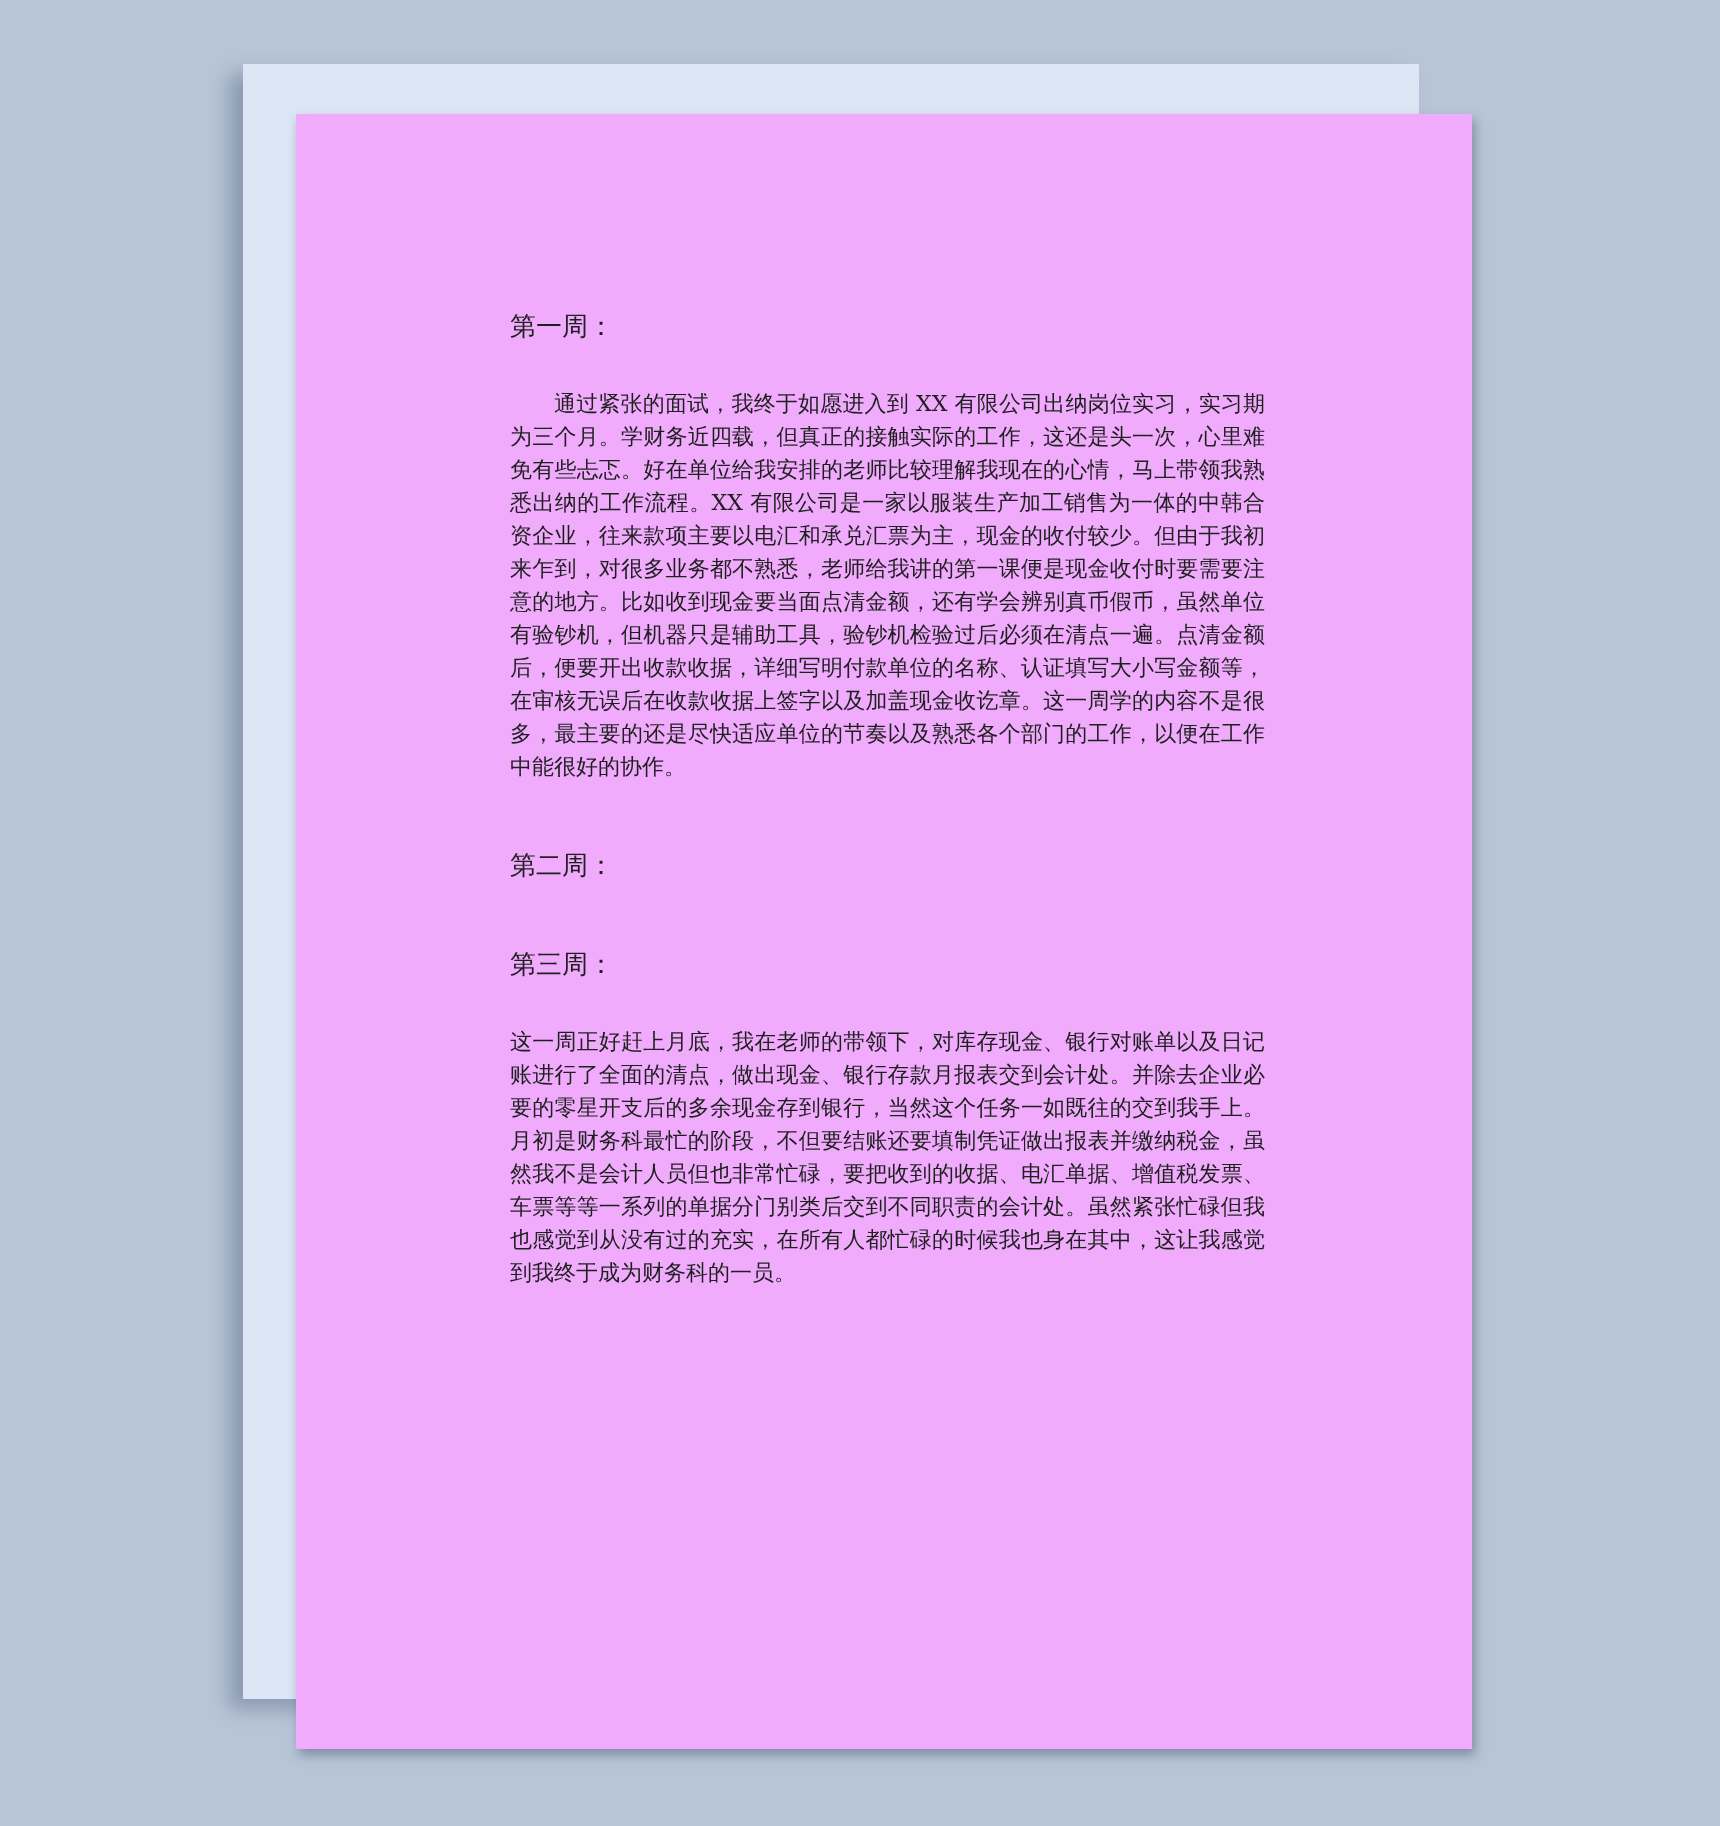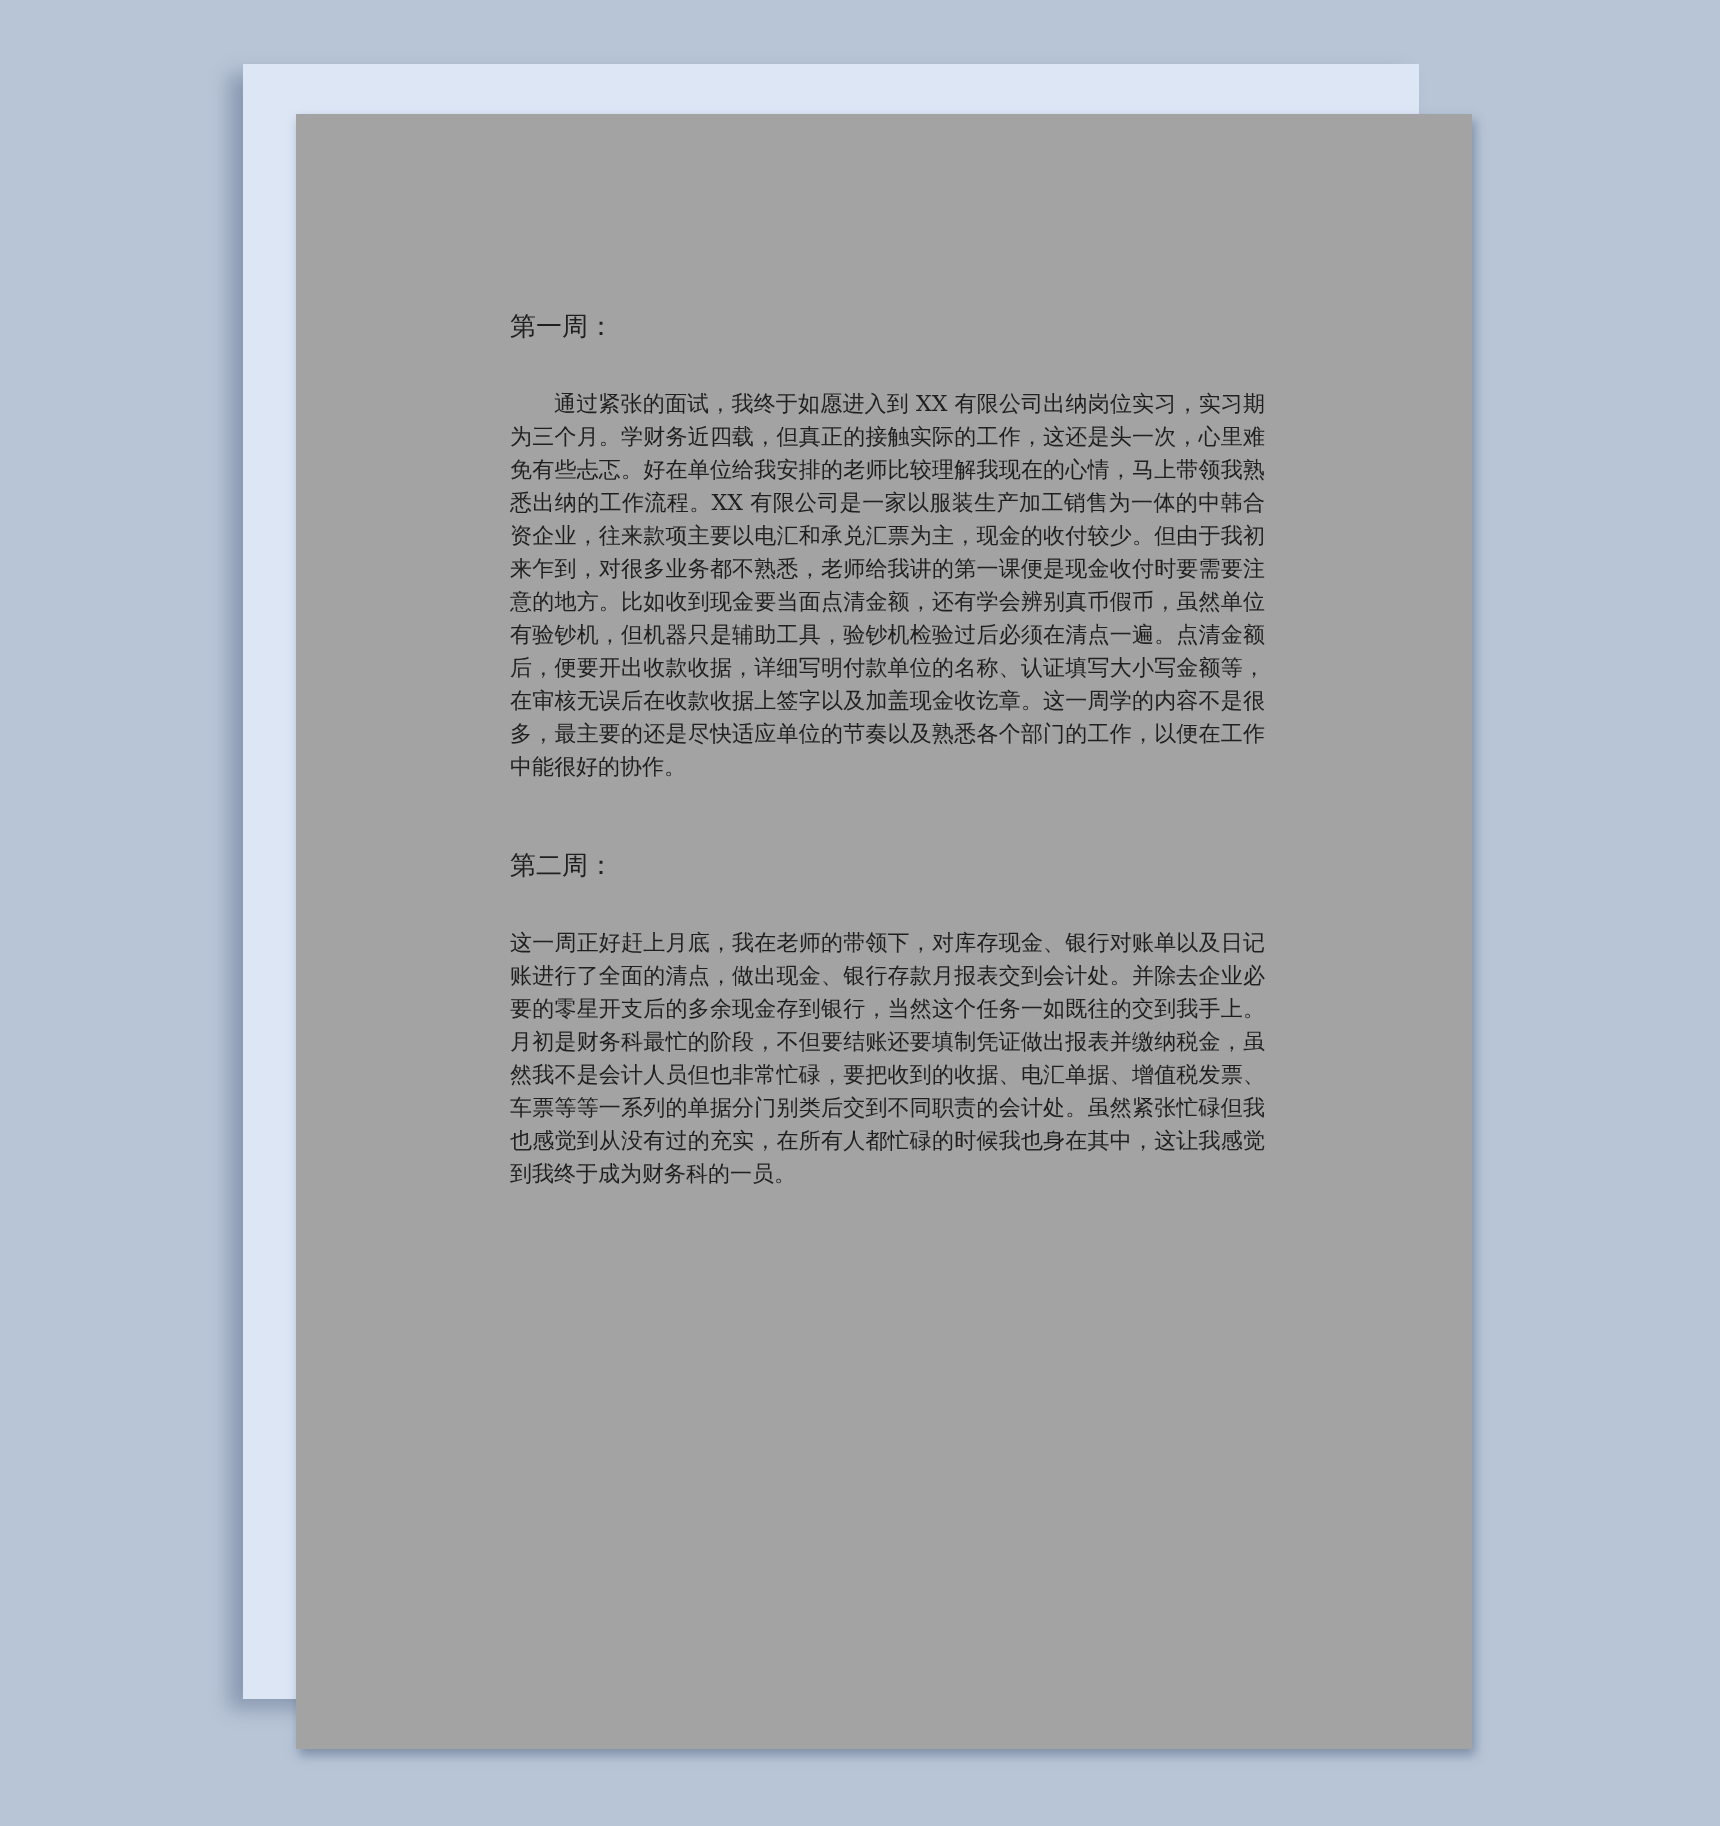--- a/index.html
+++ b/index.html
@@ -57,21 +57,22 @@
   }
   .para.indent {
     text-indent: 2em;
   }
 </style>
 </head>
 <body>
 
 <div class="canvas" style="background: rgb(184, 197, 215);">
   <div class="page-back" style="background: rgb(220, 230, 245);"></div>
-  <div class="page-front" style="background: #a3a3a3;">
+  <div class="page-front" style="background: #f0abfc;">
     <div>
         <div class="sec-heading" style="color: rgb(31, 31, 31);">第一周：</div>
         <p class="para indent" style="color: rgb(31, 31, 31);">通过紧张的面试，我终于如愿进入到 XX 有限公司出纳岗位实习，实习期为三个月。学财务近四载，但真正的接触实际的工作，这还是头一次，心里难免有些忐忑。好在单位给我安排的老师比较理解我现在的心情，马上带领我熟悉出纳的工作流程。XX 有限公司是一家以服装生产加工销售为一体的中韩合资企业，往来款项主要以电汇和承兑汇票为主，现金的收付较少。但由于我初来乍到，对很多业务都不熟悉，老师给我讲的第一课便是现金收付时要需要注意的地方。比如收到现金要当面点清金额，还有学会辨别真币假币，虽然单位有验钞机，但机器只是辅助工具，验钞机检验过后必须在清点一遍。点清金额后，便要开出收款收据，详细写明付款单位的名称、认证填写大小写金额等，在审核无误后在收款收据上签字以及加盖现金收讫章。这一周学的内容不是很多，最主要的还是尽快适应单位的节奏以及熟悉各个部门的工作，以便在工作中能很好的协作。</p>
         <div class="sec-heading" style="color: rgb(31, 31, 31);">第二周：</div>
+        <div class="sec-heading" style="color: rgb(31, 31, 31);">第三周：</div>
         <p class="para" style="color: rgb(31, 31, 31);">这一周正好赶上月底，我在老师的带领下，对库存现金、银行对账单以及日记账进行了全面的清点，做出现金、银行存款月报表交到会计处。并除去企业必要的零星开支后的多余现金存到银行，当然这个任务一如既往的交到我手上。月初是财务科最忙的阶段，不但要结账还要填制凭证做出报表并缴纳税金，虽然我不是会计人员但也非常忙碌，要把收到的收据、电汇单据、增值税发票、车票等等一系列的单据分门别类后交到不同职责的会计处。虽然紧张忙碌但我也感觉到从没有过的充实，在所有人都忙碌的时候我也身在其中，这让我感觉到我终于成为财务科的一员。</p>
       </div>
   </div>
 </div>
 
 </body></html>

